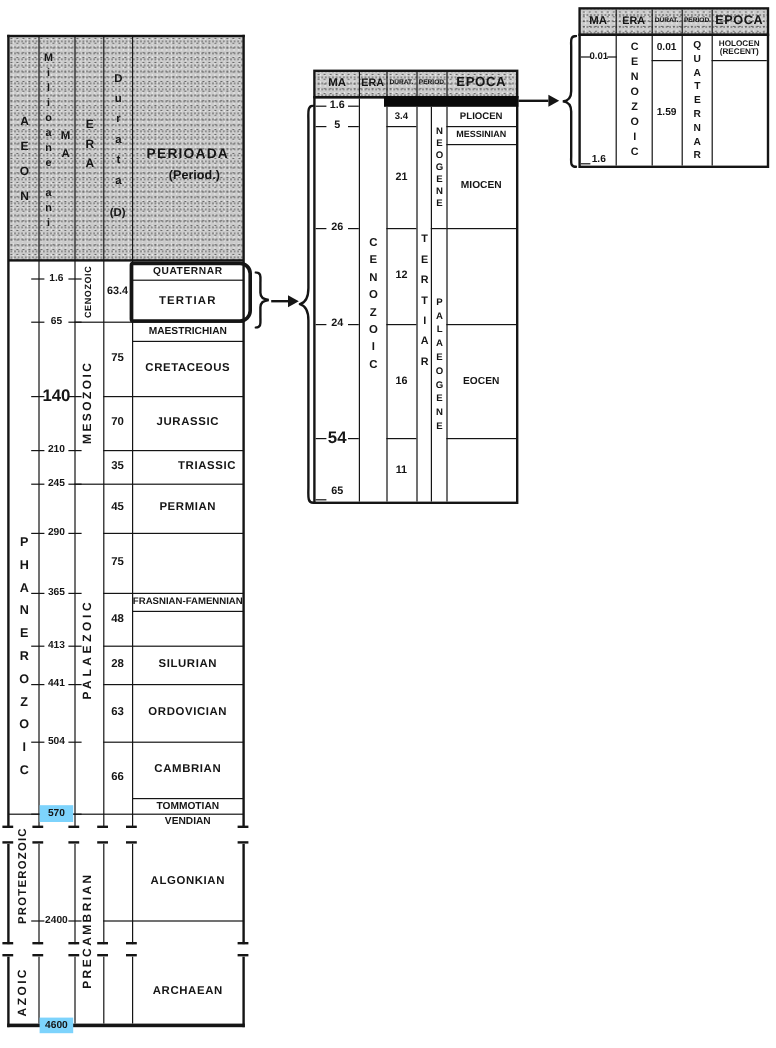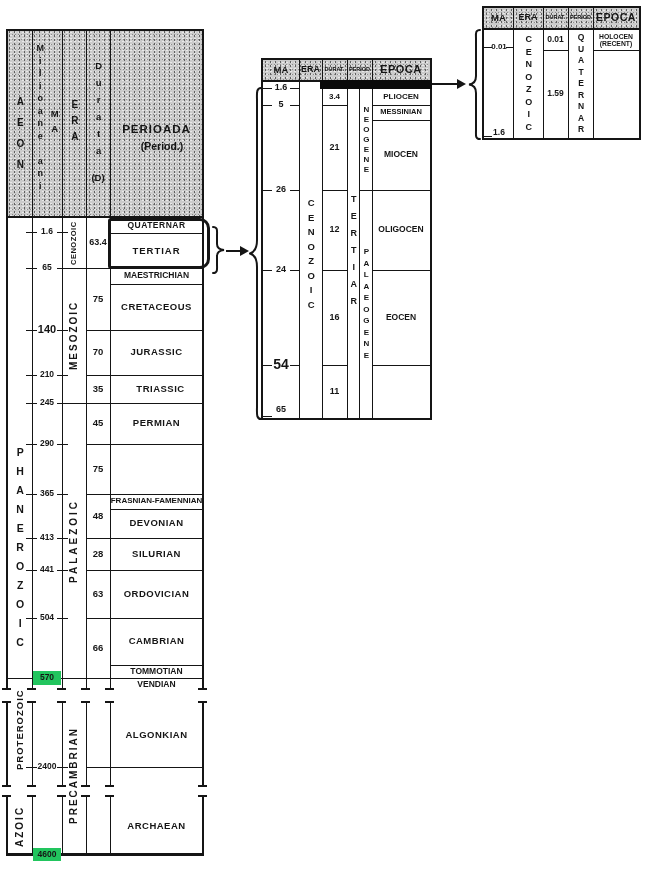--- a/index.html
+++ b/index.html
@@ -9,21 +9,21 @@
   .h{position:absolute;height:1px;background:#151515}
   .v{position:absolute;width:1px;background:#151515}
   .v2{width:2px}
   .h2{height:2px}
   .h3{height:3px}
   .lb{position:absolute;display:flex;align-items:center;justify-content:center;
       font-weight:bold;white-space:nowrap;text-align:center;line-height:1.08;color:#151515}
   .vu{writing-mode:vertical-lr;text-orientation:upright}
   .vr{writing-mode:vertical-rl;transform:rotate(180deg)}
   .it{}
-  .wbg{background:#22c55e}
+  .wbg{background:#7dd3fc}
   .stipple{position:absolute;background-color:#cbcbcb;
     background-image:radial-gradient(circle,#5f5f5f .7px,transparent .8px),
                      radial-gradient(circle,#8b8b8b .6px,transparent .75px),
                      radial-gradient(circle,#e8e8e8 .8px,transparent .9px);
     background-size:5px 4px,3px 5px,4px 3px;background-position:0 0,1px 2px,2px 1px}
   .box{position:absolute;border:2px solid #151515}
   .tri{position:absolute;width:0;height:0;border-top:5px solid transparent;
        border-bottom:5px solid transparent;border-left:9px solid #151515}
   .wgap{position:absolute;background:#fff}
   .caps{position:absolute;height:2px;width:206px;background-repeat:no-repeat;background-size:9px 2px;
@@ -105,21 +105,21 @@
   <div class="lb vr" style="left:62px;top:700px;width:24px;height:152px;font-size:10px;letter-spacing:2px">PRECAMBRIAN</div>
 
   <div class="h" style="left:26px;top:232px;width:11px"></div>
     <div class="h" style="left:57px;top:232px;width:11px"></div>
   <div class="lb" style="left:33px;top:225px;width:28px;height:14px;font-size:8.5px">1.6</div>
   <div class="h" style="left:26px;top:268px;width:11px"></div>
     <div class="h" style="left:57px;top:268px;width:11px"></div>
   <div class="lb" style="left:33px;top:261px;width:28px;height:14px;font-size:8.5px">65</div>
   <div class="h" style="left:26px;top:330px;width:11px"></div>
     <div class="h" style="left:57px;top:330px;width:11px"></div>
-  <div class="lb" style="left:33px;top:323px;width:28px;height:14px;font-size:11px">140</div>
+  <div class="lb" style="left:33px;top:323px;width:28px;height:14px;font-size:14px">140</div>
   <div class="h" style="left:26px;top:375px;width:11px"></div>
     <div class="h" style="left:57px;top:375px;width:11px"></div>
   <div class="lb" style="left:33px;top:368px;width:28px;height:14px;font-size:8.5px">210</div>
   <div class="h" style="left:26px;top:403px;width:11px"></div>
     <div class="h" style="left:57px;top:403px;width:11px"></div>
   <div class="lb" style="left:33px;top:396px;width:28px;height:14px;font-size:8.5px">245</div>
   <div class="h" style="left:26px;top:444px;width:11px"></div>
     <div class="h" style="left:57px;top:444px;width:11px"></div>
   <div class="lb" style="left:33px;top:437px;width:28px;height:14px;font-size:8.5px">290</div>
   <div class="h" style="left:26px;top:494px;width:11px"></div>
@@ -152,24 +152,23 @@
   <div class="lb" style="left:86px;top:494px;width:24px;height:44px;font-size:9.5px">48</div>
   <div class="lb" style="left:86px;top:538px;width:24px;height:32px;font-size:9.5px">28</div>
   <div class="lb" style="left:86px;top:570px;width:24px;height:48px;font-size:9.5px">63</div>
   <div class="lb" style="left:86px;top:618px;width:24px;height:60px;font-size:9.5px">66</div>
 
   <div class="lb" style="left:110px;top:219px;width:93px;height:14px;font-size:8.5px;letter-spacing:.5px">QUATERNAR</div>
   <div class="lb" style="left:110px;top:234px;width:93px;height:34px;font-size:9.5px;letter-spacing:1px">TERTIAR</div>
   <div class="lb it" style="left:110px;top:268px;width:93px;height:16px;font-size:8.5px">MAESTRICHIAN</div>
   <div class="lb" style="left:110px;top:284px;width:93px;height:46px;font-size:9.5px;letter-spacing:.5px">CRETACEOUS</div>
   <div class="lb" style="left:110px;top:330px;width:93px;height:45px;font-size:9.5px;letter-spacing:.5px">JURASSIC</div>
-  <div class="lb" style="left:114px;top:375px;width:93px;height:28px;font-size:9.5px;letter-spacing:.5px">TRIASSIC</div>
+  <div class="lb" style="left:126px;top:375px;width:93px;height:28px;font-size:9.5px;letter-spacing:.5px">TRIASSIC</div>
   <div class="lb" style="left:110px;top:403px;width:93px;height:41px;font-size:9.5px;letter-spacing:.5px">PERMIAN</div>
   <div class="lb it" style="left:108px;top:494px;width:97px;height:15px;font-size:8px">FRASNIAN-FAMENNIAN</div>
-  <div class="lb" style="left:110px;top:509px;width:93px;height:29px;font-size:9.5px;letter-spacing:.5px">DEVONIAN</div>
   <div class="lb" style="left:110px;top:538px;width:93px;height:32px;font-size:9.5px;letter-spacing:.5px">SILURIAN</div>
   <div class="lb" style="left:110px;top:570px;width:93px;height:48px;font-size:9.5px;letter-spacing:.5px">ORDOVICIAN</div>
   <div class="lb" style="left:110px;top:618px;width:93px;height:47px;font-size:9.5px;letter-spacing:.5px">CAMBRIAN</div>
   <div class="lb it" style="left:110px;top:665px;width:93px;height:13px;font-size:8.5px">TOMMOTIAN</div>
   <div class="lb it" style="left:110px;top:678px;width:93px;height:13px;font-size:8.5px">VENDIAN</div>
   <div class="lb" style="left:110px;top:703px;width:93px;height:64px;font-size:9.5px;letter-spacing:.5px">ALGONKIAN</div>
   <div class="lb" style="left:110px;top:797px;width:93px;height:58px;font-size:9.5px;letter-spacing:.5px">ARCHAEAN</div>
 
   <div class="abs" style="left:108px;top:218px;width:102px;height:51px;border:3px solid #151515;border-radius:3px 10px 10px 3px"></div>
   <svg class="abs" style="left:212px;top:226px" width="13" height="48" viewBox="0 0 13 48">
@@ -237,21 +236,20 @@
 
   <div class="lb" style="left:322px;top:89px;width:25px;height:16px;font-size:8px">3.4</div>
   <div class="lb" style="left:322px;top:105px;width:25px;height:85px;font-size:9px">21</div>
   <div class="lb" style="left:322px;top:190px;width:25px;height:80px;font-size:9px">12</div>
   <div class="lb" style="left:322px;top:270px;width:25px;height:95px;font-size:9px">16</div>
   <div class="lb" style="left:322px;top:365px;width:25px;height:53px;font-size:9px">11</div>
 
   <div class="lb" style="left:372px;top:89px;width:58px;height:16px;font-size:8px">PLIOCEN</div>
   <div class="lb it" style="left:372px;top:105px;width:58px;height:15px;font-size:7.5px">MESSINIAN</div>
   <div class="lb" style="left:372px;top:120px;width:58px;height:70px;font-size:8.5px">MIOCEN</div>
-  <div class="lb" style="left:372px;top:190px;width:58px;height:80px;font-size:8.5px">OLIGOCEN</div>
   <div class="lb" style="left:372px;top:270px;width:58px;height:95px;font-size:8.5px">EOCEN</div>
 
   <div class="h h2" style="left:432px;top:83px;width:25px"></div>
   <div class="tri" style="left:457px;top:79px"></div>
   <svg class="abs" style="left:468px;top:29px" width="13" height="111" viewBox="0 0 13 111">
       <path d="M12,1 C7,1 8,5 8,10 L8,47 C8,52 6,55 1,55.5 C6,56 8,59 8,64 L8,101 C8,106 7,110 12,110" fill="none" stroke="#151515" stroke-width="2" stroke-linecap="round"></path>
     </svg>
 
   <div class="stipple" style="left:484px;top:8px;width:155px;height:20px"></div>
   <div class="box" style="left:482px;top:6px;width:159px;height:24px"></div>

